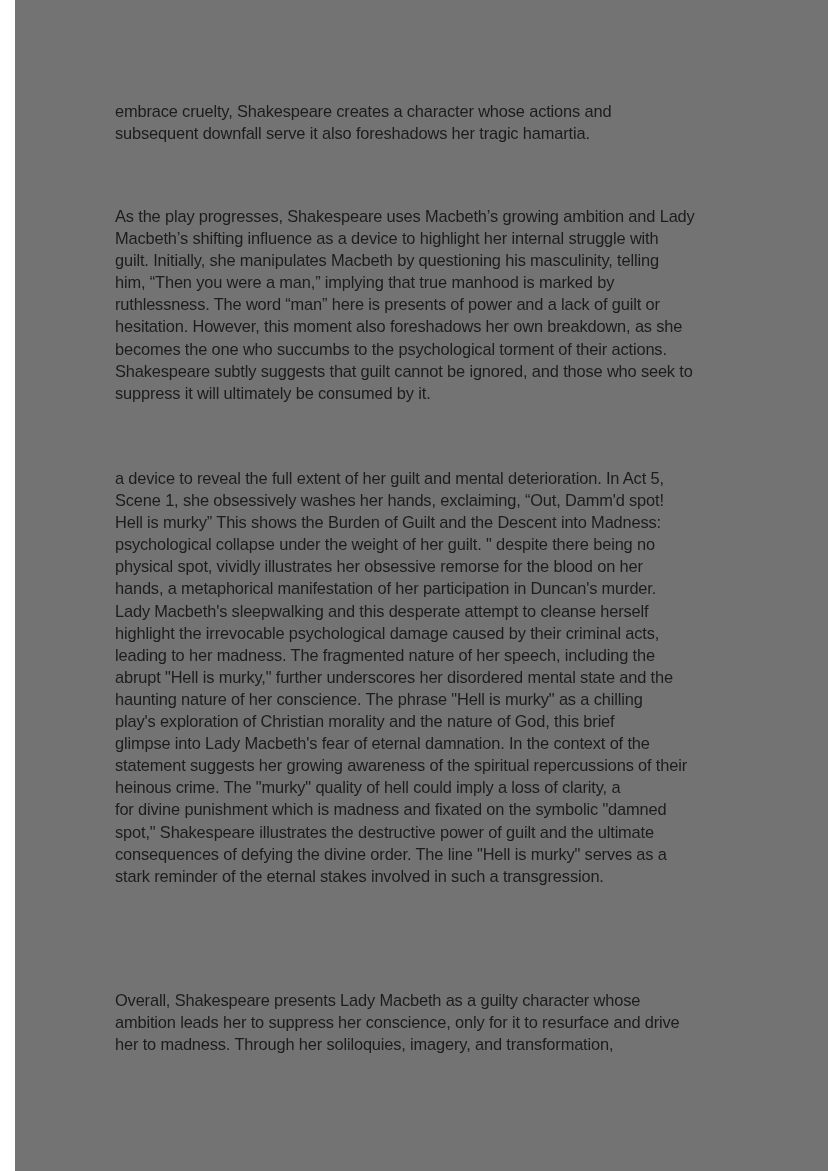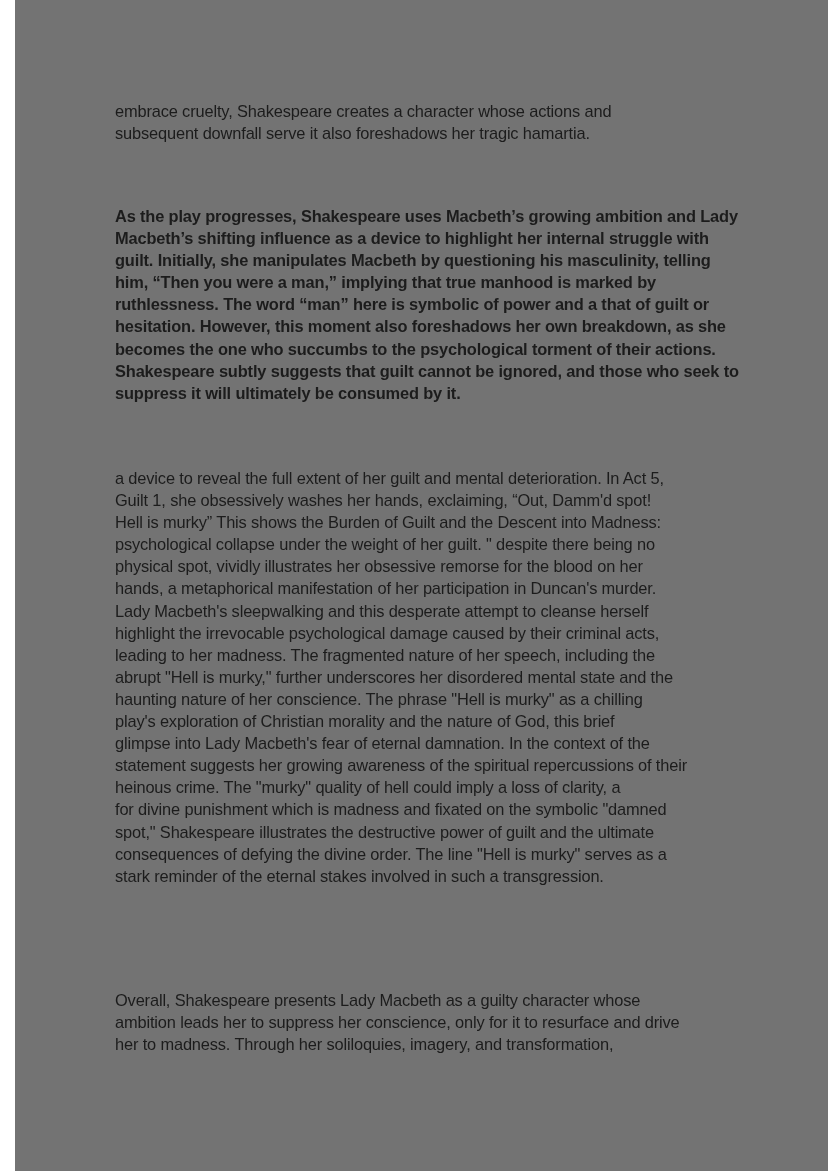--- a/index.html
+++ b/index.html
@@ -32,49 +32,49 @@
     }
     .line {
       display: block;
       white-space: nowrap;
       font-size: 16.4px;
       line-height: 22.1px;
       letter-spacing: -0.15px;
       color: #1c1c1c;
     }
     #p1 { top: 100px; }
-    #p2 { top: 205px; font-weight: bold; }
+    #p2 { top: 205px; }
     #p3 { top: 467px; }
     #p4 { top: 989px; }
   </style>
 </head>
 <body>
 
 <div class="page">
 
   <div class="para" id="p1">
     <span class="line">embrace cruelty, Shakespeare creates a character whose actions and</span>
     <span class="line">subsequent downfall serve it also foreshadows her tragic hamartia.</span>
   </div>
 
   <div class="para" id="p2">
     <span class="line">As the play progresses, Shakespeare uses Macbeth’s growing ambition and Lady</span>
     <span class="line">Macbeth’s shifting influence as a device to highlight her internal struggle with</span>
     <span class="line">guilt. Initially, she manipulates Macbeth by questioning his masculinity, telling</span>
     <span class="line">him, “Then you were a man,” implying that true manhood is marked by</span>
-    <span class="line">ruthlessness. The word “man” here is symbolic of power and a that of guilt or</span>
+    <span class="line">ruthlessness. The word “man” here is presents of power and a lack of guilt or</span>
     <span class="line">hesitation. However, this moment also foreshadows her own breakdown, as she</span>
     <span class="line">becomes the one who succumbs to the psychological torment of their actions.</span>
     <span class="line">Shakespeare subtly suggests that guilt cannot be ignored, and those who seek to</span>
     <span class="line">suppress it will ultimately be consumed by it.</span>
   </div>
 
   <div class="para" id="p3">
     <span class="line">a device to reveal the full extent of her guilt and mental deterioration. In Act 5,</span>
-    <span class="line">Guilt 1, she obsessively washes her hands, exclaiming, “Out, Damm'd spot!</span>
+    <span class="line">Scene 1, she obsessively washes her hands, exclaiming, “Out, Damm'd spot!</span>
     <span class="line">Hell is murky” This shows the Burden of Guilt and the Descent into Madness:</span>
     <span class="line">psychological collapse under the weight of her guilt. " despite there being no</span>
     <span class="line">physical spot, vividly illustrates her obsessive remorse for the blood on her</span>
     <span class="line">hands, a metaphorical manifestation of her participation in Duncan's murder.</span>
     <span class="line">Lady Macbeth's sleepwalking and this desperate attempt to cleanse herself</span>
     <span class="line">highlight the irrevocable psychological damage caused by their criminal acts,</span>
     <span class="line">leading to her madness. The fragmented nature of her speech, including the</span>
     <span class="line">abrupt "Hell is murky," further underscores her disordered mental state and the</span>
     <span class="line">haunting nature of her conscience. The phrase "Hell is murky" as a chilling</span>
     <span class="line">play's exploration of Christian morality and the nature of God, this brief</span>

